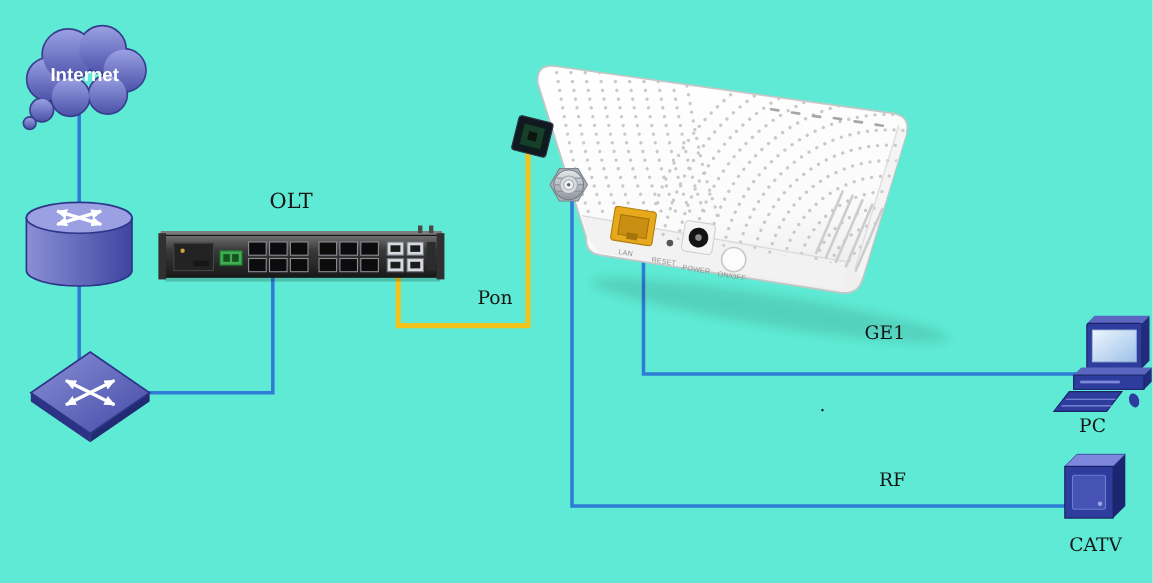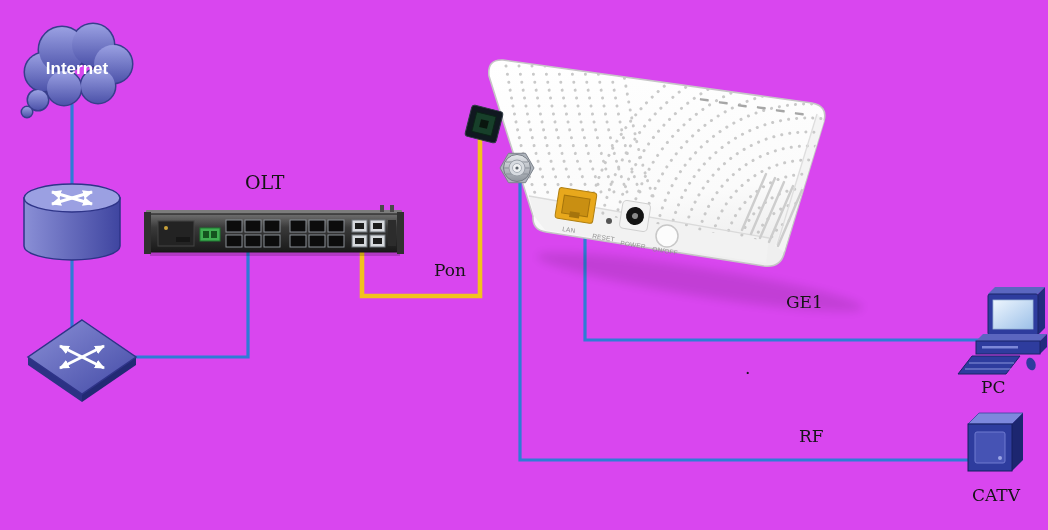--- a/index.html
+++ b/index.html
@@ -1,16 +1,16 @@
 <!DOCTYPE html>
 <html><head>
 <meta charset="utf-8">
 <style>
   html,body{margin:0;padding:0;background:#ffffff;}
-  .stage{position:relative;width:1048px;height:530px;background:#d946ef;overflow:hidden;
+  .stage{position:relative;width:1048px;height:530px;background:#5eead4;overflow:hidden;
          font-family:"Liberation Sans",sans-serif;}
   svg{display:block;}
   .link-blue{stroke:#2E7CD6;stroke-width:3.2;fill:none;}
   .link-yellow{stroke:#F2C21D;stroke-width:4.6;fill:none;}
   .lbl-serif{font-family:"DejaVu Serif",serif;font-size:17px;fill:#151515;}
   .lbl-olt{font-family:"DejaVu Serif",serif;font-size:19px;fill:#151515;}
   .lbl-cloud{font-family:"Liberation Sans",sans-serif;font-weight:bold;font-size:17px;fill:#ffffff;}
   .lbl-port{font-family:"Liberation Sans",sans-serif;font-size:6.5px;fill:#8f8f8f;letter-spacing:.2px;}
   .dotline{fill:none;stroke:#c9c9c9;stroke-width:3;stroke-dasharray:.1 8;stroke-linecap:round;}
   .arrow-line{stroke:#ffffff;stroke-width:3;fill:none;}

